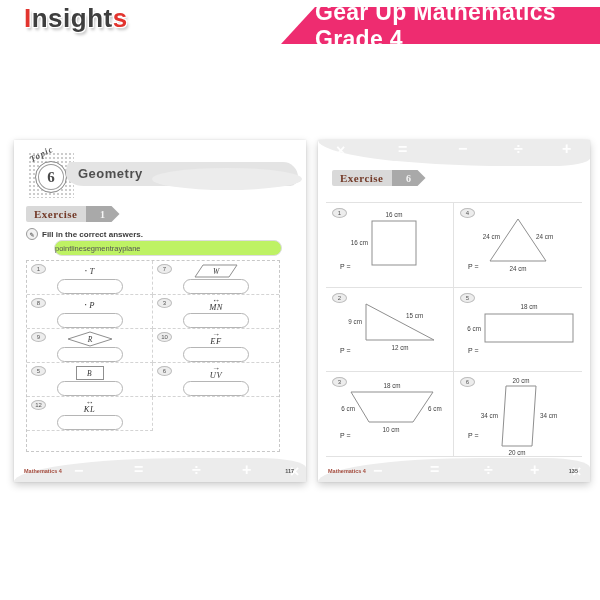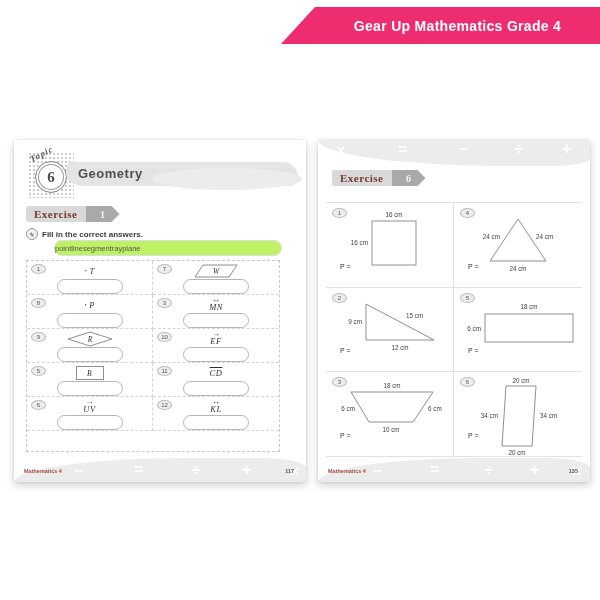--- a/index.html
+++ b/index.html
@@ -9,21 +9,21 @@
   
   .logo{position:absolute;left:24px;top:6px;font-weight:bold;font-size:26px;line-height:24px;
         letter-spacing:0.5px;
         text-shadow:1px 1px 0 #fff,-1px -1px 0 #fff,1px -1px 0 #fff,-1px 1px 0 #fff,2px 3px 3px rgba(0,0,0,.25);}
   .logo .red{color:#e2342e;}
   .logo .dark{color:#3e3e3e;}
   .logo .tm{font-size:9px;vertical-align:super;color:#3e3e3e;font-weight:bold;}
   .banner{position:absolute;left:281px;top:7px;width:319px;height:37px;background:#ee2c70;
           clip-path:polygon(34px 0,100% 0,100% 100%,0 100%);
           display:flex;align-items:center;justify-content:center;padding-left:34px;box-sizing:border-box;}
-  .banner span{color:#fff;font-size:14px;font-weight:bold;letter-spacing:0.3px;}
+  .banner span{color:#fff;font-size:23px;font-weight:bold;letter-spacing:0.3px;}
 
   
   .page{position:absolute;top:140px;height:342px;background:#fff;
         box-shadow:0 3px 8px rgba(0,0,0,.20),0 0 2px rgba(0,0,0,.10);}
   .page.pl{left:14px;width:292px;}
   .page.pr{left:318px;width:272px;}
 
   
   .topic-box{position:absolute;left:14px;top:12px;width:46px;height:46px;
              background-image:radial-gradient(#c9c9c9 0.7px,transparent 0.8px);background-size:4px 4px;}
@@ -106,20 +106,21 @@
   .footband{position:absolute;left:0;bottom:0;width:100%;height:24px;background:#ececec;
             border-radius:60% 16% 0 0/100% 40% 0 0;overflow:hidden;}
   .decor-sym{position:absolute;color:#ffffff;font-weight:bold;font-size:16px;opacity:.95;}
   .foot-book{position:absolute;left:10px;bottom:8px;font-size:5.5px;font-weight:bold;color:#a34a3c;z-index:3;}
   .foot-page{position:absolute;right:12px;bottom:8px;font-size:5.5px;font-weight:bold;color:#555;z-index:3;}
 </style>
 </head>
 <body>
 
 <div class="logo">
+  <div><span class="red">I</span><span class="dark">nsight</span><span class="red">s</span></div>
 </div>
 <div class="banner">
   <span>Gear Up Mathematics Grade 4</span>
 </div>
 
 <div class="page pl">
 
   <div class="topic-box">
     <span class="topic-word">Topic</span>
     <div class="topic-circle">
@@ -204,27 +205,20 @@
         </span>
       <div class="ansbox"></div>
     </div>
 
     <div class="qcell">
       <span class="qnum">5</span>
       <span class="sym">
           <span class="shape-rect">
             <span class="letters">B</span>
           </span>
-        </span>
-      <div class="ansbox"></div>
-    </div>
-    <div class="qcell">
-      <span class="qnum">11</span>
-      <span class="sym">
-          <span class="letters overline">CD</span>
         </span>
       <div class="ansbox"></div>
     </div>
 
     <div class="qcell">
       <span class="qnum">6</span>
       <span class="sym stack">
           <span class="mark">→</span>
           <span class="letters">UV</span>
         </span>

